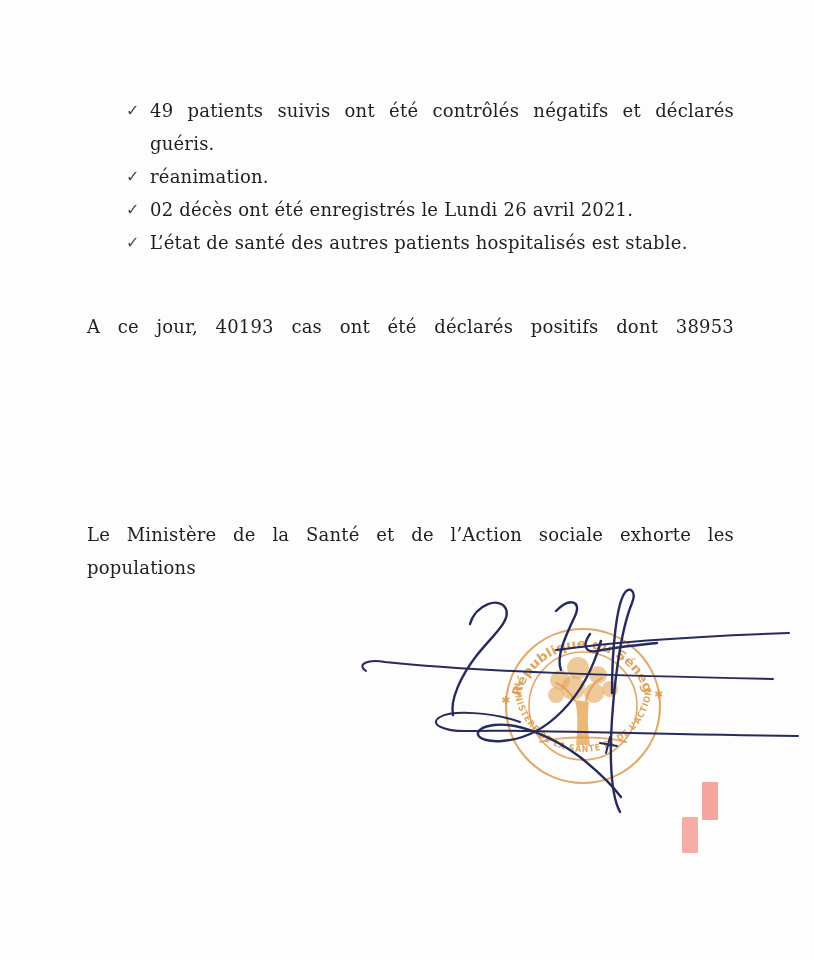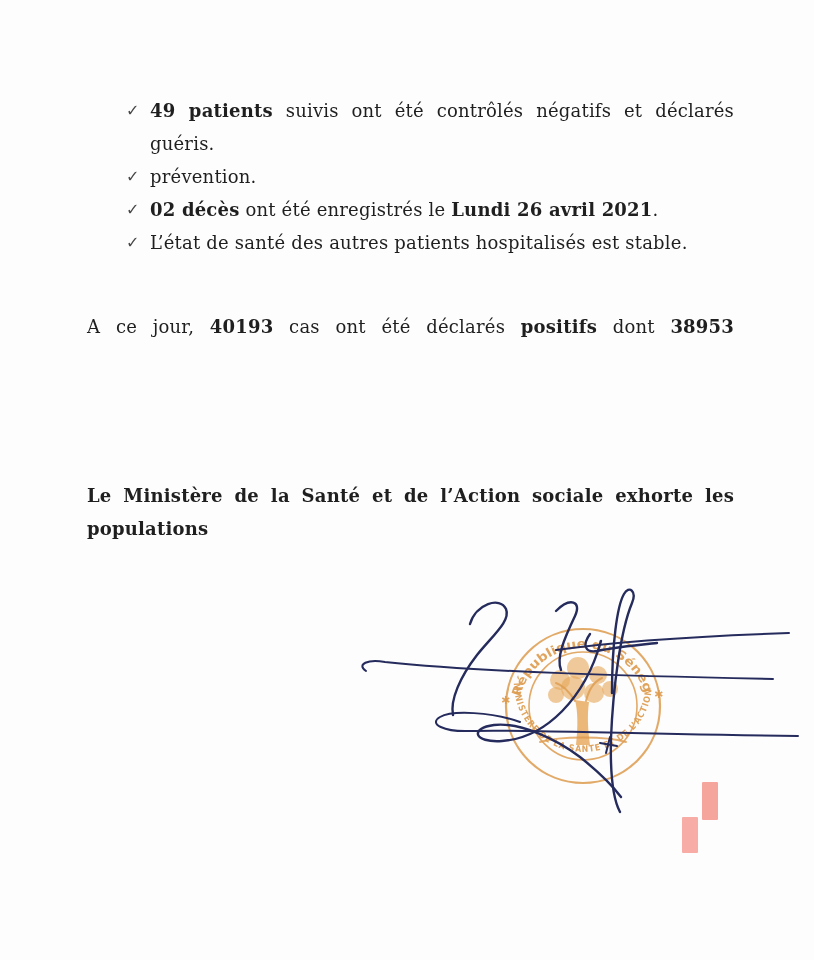--- a/index.html
+++ b/index.html
@@ -8,37 +8,37 @@
     background:var(--paper,#fdfdfd);
     font-family:"DejaVu Serif","Liberation Serif",serif;
     color:var(--text,#1f1f1f);
     overflow:hidden;
   }
   .page{position:relative;width:814px;height:960px;background:var(--paper,#fdfdfd);}
 
   
   .tline{font-size:18px;line-height:33px;letter-spacing:.2px;white-space:nowrap;}
   .tline.just{white-space:normal;text-align:justify;text-align-last:justify;}
-  .tline .b{font-weight:bold;}
+  .tline .b{font-weight:normal;}
 
   
   .bullets{position:absolute;left:126px;top:94px;width:608px;}
   .bullet{display:flex;align-items:flex-start;}
   .chk{
     flex:0 0 24px;width:24px;
     font-family:"DejaVu Sans","Liberation Sans",sans-serif;
     font-size:16px;line-height:33px;color:var(--check,#474747);
   }
   .btext{flex:1;min-width:0;}
 
   
   .para{position:absolute;left:87px;width:647px;}
   #para-stats{top:310px;}
   #para-vacc{top:390px;}
-  #para-exhort{top:479px;font-weight:bold;}
+  #para-exhort{top:518px;}
 
   
   svg.overlay{position:absolute;left:0;top:0;display:block;}
   .ink{fill:none;stroke:var(--ink,#252b5c);stroke-width:2.4px;stroke-linecap:round;stroke-linejoin:round;}
   .ink.thin{stroke-width:2px;}
   .stamp-ring{fill:none;stroke:var(--stamp,#dd9b4d);opacity:.85;}
   .stamp-text{fill:var(--stamp,#dd9b4d);font-family:"DejaVu Sans","Liberation Sans",sans-serif;font-weight:bold;opacity:.9;}
   .tree-fill{fill:var(--stamp-fill,#e6a658);stroke:none;opacity:.6;}
   .tree-line{fill:none;stroke:var(--stamp,#dd9b4d);stroke-width:2px;stroke-linecap:round;opacity:.8;}
 
@@ -55,21 +55,21 @@
   <div class="bullets">
     <div class="bullet">
       <span class="chk">✓</span>
       <div class="btext">
           <div class="tline just"><span class="b">49 patients</span><span> suivis ont été contrôlés négatifs et déclarés guéris.</span></div>
         </div>
     </div>
     <div class="bullet">
       <span class="chk">✓</span>
       <div class="btext">
-          <div class="tline"><span>prévention.</span></div>
+          <div class="tline"><span>réanimation.</span></div>
         </div>
     </div>
     <div class="bullet">
       <span class="chk">✓</span>
       <div class="btext">
           <div class="tline"><span class="b">02 décès</span><span> ont été enregistrés le </span><span class="b">Lundi 26 avril 2021</span><span>.</span></div>
         </div>
     </div>
     <div class="bullet">
       <span class="chk">✓</span>

